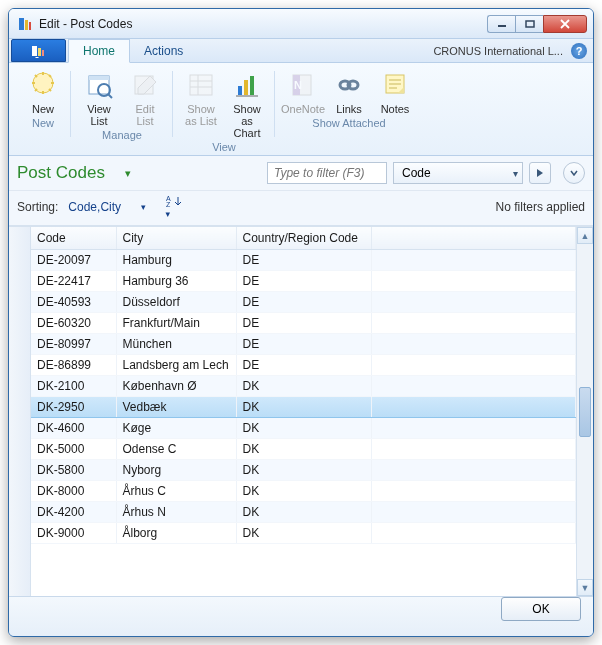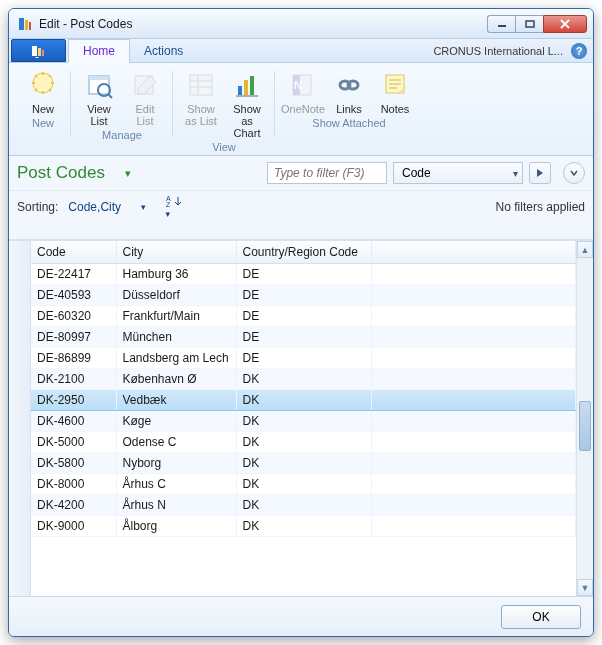--- a/index.html
+++ b/index.html
@@ -67,21 +67,21 @@
     padding: 0 14px;
     display:flex; align-items:center;
     color:#1b4f8a;
     cursor:default;
   }
   .menu-tab.active {
     background:#f5faff;
     border:1px solid #b8cfe9;
     border-bottom:1px solid #f5faff;
     margin-bottom:-1px;
-    color:#6d28d9;
+    color:#0f766e;
   }
   .menubar .spacer { flex:1; }
   .org-text { color:#3a3a3a; font-size:11px; display:flex; align-items:center; padding-right:4px;}
   .help-icon {
     width:16px; height:16px; border-radius:50%;
     background: radial-gradient(#69a7e6,#2d6dbb);
     color:#fff; font-weight:bold; font-size:11px;
     display:flex; align-items:center; justify-content:center;
     margin: 0 6px 0 4px; align-self:center;
   }
@@ -148,21 +148,21 @@
   .go-btn, .expand-btn {
     width:22px; height:22px; border:1px solid #b8c7d8;
     display:flex; align-items:center; justify-content:center;
     background: linear-gradient(#fbfdff,#e9f1fa);
     color:#3a587a;
     border-radius: 3px;
   }
   .expand-btn { border-radius: 50%; margin-left: 6px; }
   .sortbar {
     display:flex; align-items:center;
-    padding: 4px 8px 20px 8px;
+    padding: 4px 8px 6px 8px;
     background:#f2f7fd;
     border-bottom:1px solid #d6e2ef;
     font-size:12px;
   }
   .sortbar .lbl { color:#333; margin-right:10px; }
   .sortbar .val { color:#15428b; display:flex; align-items:center; gap:20px; }
   .sortbar .spacer { flex:1; }
   .sortbar .nofilter { color:#333; }
   .sortasc { margin-left: 20px; font-size:11px; color:#15428b; }
   .grid-wrap {
@@ -226,21 +226,21 @@
     position:absolute; left:0; right:0; height:17px;
     display:flex; align-items:center; justify-content:center;
     color:#5a7ca0; font-size:9px;
     background:linear-gradient(#f3f8fd,#e1ecf7);
     border:1px solid #c2d5e8;
   }
   .footer {
     height:40px;
     background: linear-gradient(#f3f8fd,#e6eff9);
     border-top:1px solid #c9d9eb;
-    display:flex; align-items:center; justify-content:flex-end;
+    display:flex; align-items:flex-start; justify-content:flex-end;
     padding: 0 12px;
   }
   .ok-btn {
     min-width:80px; height:24px;
     border:1px solid #8fa9c4;
     background: linear-gradient(#fefefe,#e6eef7);
     border-radius:3px;
     display:flex; align-items:center; justify-content:center;
     font-size:12px;
   }
@@ -460,20 +460,26 @@
         </colgroup>
         <thead>
           <tr>
             <th>Code</th>
             <th>City</th>
             <th>Country/Region Code</th>
             <th></th>
           </tr>
         </thead>
         <tbody id="grid-body">
+            <tr class="even">
+              <td>DE-20097</td>
+              <td>Hamburg</td>
+              <td>DE</td>
+              <td></td>
+            </tr>
             <tr class="odd">
               <td>DE-22417</td>
               <td>Hamburg 36</td>
               <td>DE</td>
               <td></td>
             </tr>
             <tr class="even">
               <td>DE-40593</td>
               <td>Düsseldorf</td>
               <td>DE</td>

